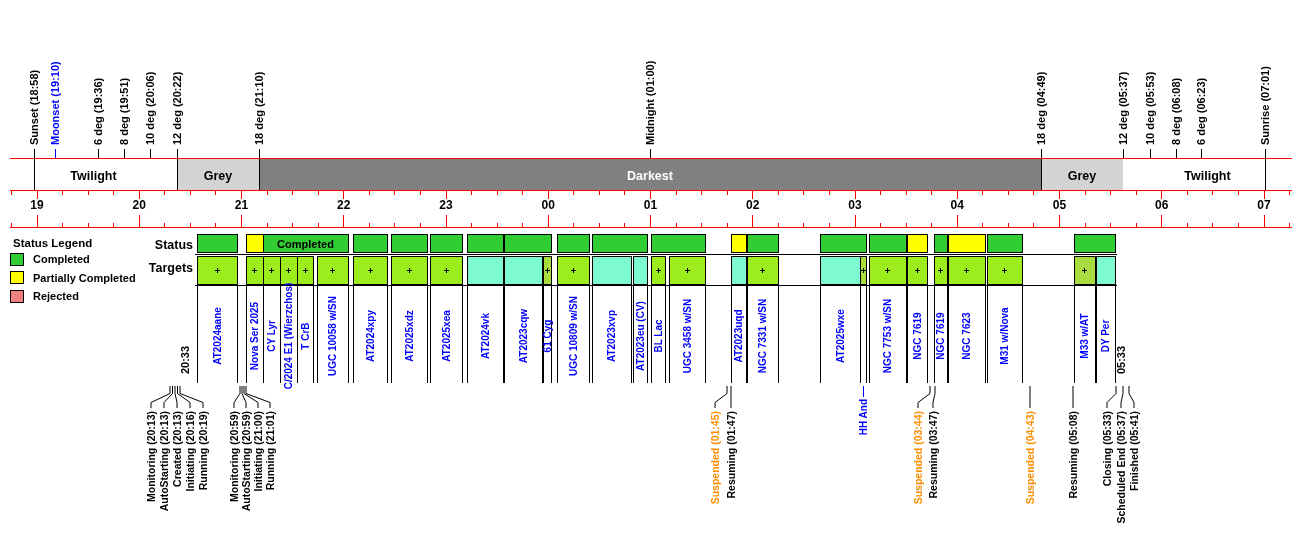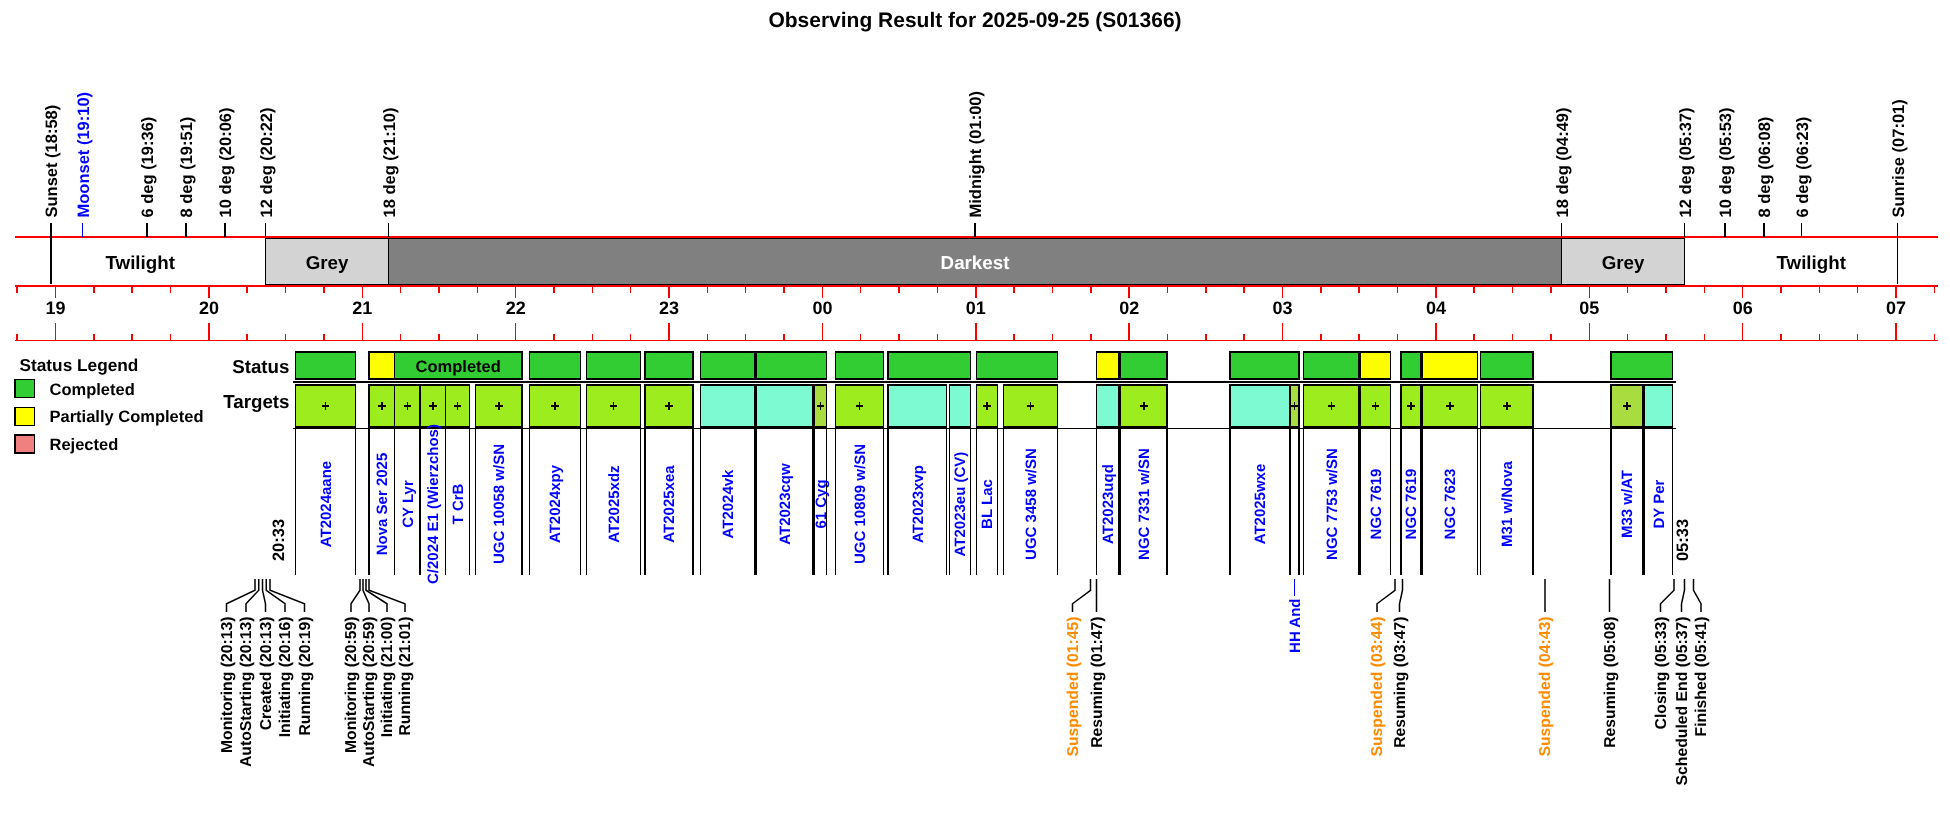--- a/index.html
+++ b/index.html
@@ -7,21 +7,20 @@
          font-family:"Liberation Sans",sans-serif;}
   .title{position:absolute;left:0;top:5px;width:1300px;text-align:center;
          font-size:14px;font-weight:bold;color:#000;}
   svg{position:absolute;left:0;top:0;}
   text{font-family:"Liberation Sans",sans-serif;}
 </style>
 </head>
 <body>
 
 <div id="stage">
-  <div class="title">Observing Result for 2025-09-25 (S01366)</div>
   <svg id="plot" width="1300" height="560" viewBox="0 0 1300 560">
       <rect x="10" y="158.5" width="167" height="31.5" fill="#ffffff" shape-rendering="crispEdges"></rect>
       <text x="93.5" y="179.5" fill="#000000" font-size="12.5" font-weight="bold" text-anchor="middle">Twilight</text>
       <rect x="177" y="158.5" width="82" height="31.5" fill="#d3d3d3" shape-rendering="crispEdges" stroke="#000"></rect>
       <text x="218" y="179.5" fill="#000000" font-size="12.5" font-weight="bold" text-anchor="middle">Grey</text>
       <rect x="259" y="158.5" width="782" height="31.5" fill="#808080" shape-rendering="crispEdges" stroke="#000"></rect>
       <text x="650" y="179.5" fill="#ffffff" font-size="12.5" font-weight="bold" text-anchor="middle">Darkest</text>
       <rect x="1041" y="158.5" width="82" height="31.5" fill="#d3d3d3" shape-rendering="crispEdges" stroke="#000"></rect>
       <text x="1082" y="179.5" fill="#000000" font-size="12.5" font-weight="bold" text-anchor="middle">Grey</text>
       <rect x="1123" y="158.5" width="169" height="31.5" fill="#ffffff" shape-rendering="crispEdges"></rect>

